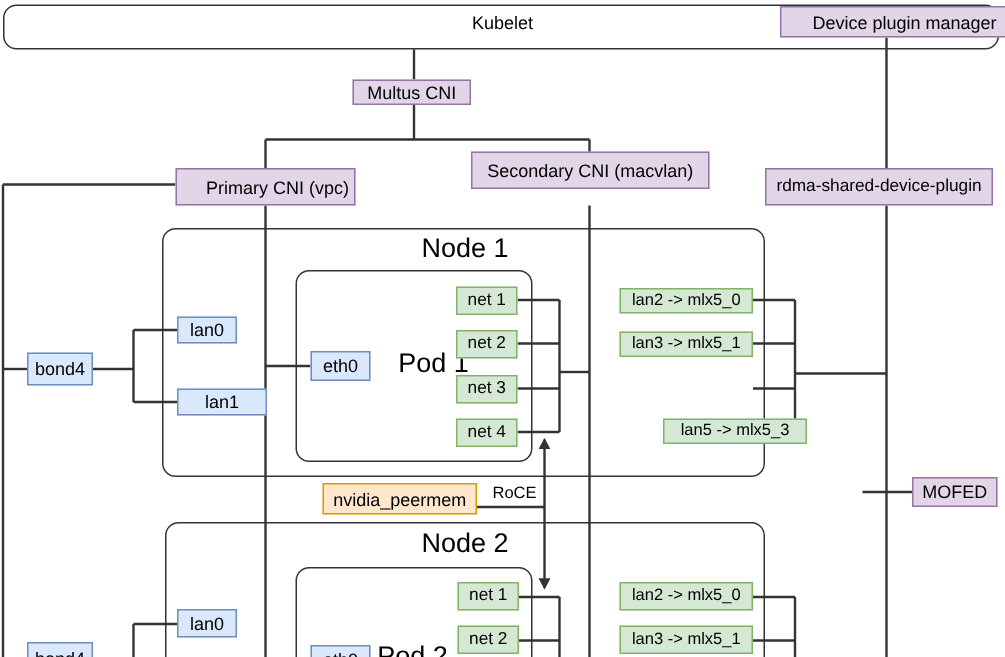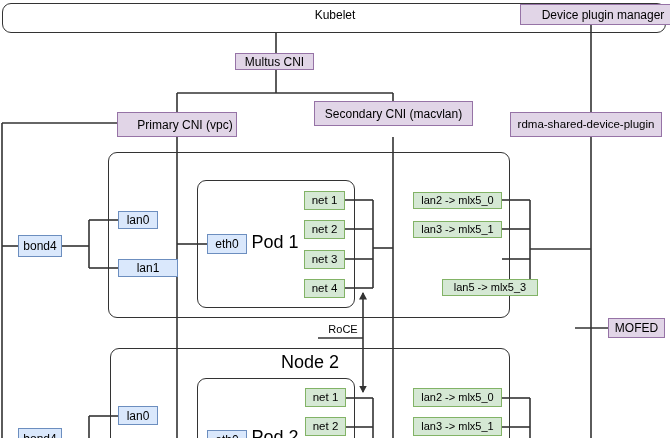--- a/index.html
+++ b/index.html
@@ -113,36 +113,38 @@
 
   <div class="boxlayer">
 
     <div class="toplabel" style="left:0px;top:9px;width:670px;">Kubelet</div>
     <div class="box purple" style="left:520px;top:4px;width:166px;height:21px;">Device plugin manager</div>
     <div class="box purple" style="left:235px;top:53px;width:79px;height:17px;">Multus CNI</div>
     <div class="box purple" style="left:117px;top:112px;width:120px;height:25px;padding-left:16px;">Primary CNI (vpc)</div>
     <div class="box purple" style="left:314px;top:101px;width:159px;height:25px;">Secondary CNI (macvlan)</div>
     <div class="box purple" style="left:510px;top:112px;width:152px;height:25px;font-size:11.5px;">rdma-shared-device-plugin</div>
 
-    <div class="title" style="left:248px;top:233px;width:54px;">Pod 1</div>
+    <div class="title" style="left:250px;top:156px;width:120px;">Node 1</div>
+    <div class="title" style="left:248px;top:233px;width:54px;padding-left:14px;">Pod 1</div>
 
     <div class="box blue" style="left:18px;top:235px;width:44px;height:22px;">bond4</div>
     <div class="box blue" style="left:118px;top:211px;width:40px;height:18px;">lan0</div>
     <div class="box blue" style="left:118px;top:259px;width:60px;height:18px;">lan1</div>
     <div class="box blue" style="left:207px;top:234px;width:40px;height:20px;">eth0</div>
 
     <div class="box green" style="left:304px;top:191px;width:41px;height:19px;">net 1</div>
     <div class="box green" style="left:304px;top:220px;width:41px;height:19px;">net 2</div>
     <div class="box green" style="left:304px;top:250px;width:41px;height:19px;">net 3</div>
     <div class="box green" style="left:304px;top:279px;width:41px;height:19px;">net 4</div>
 
     <div class="box green mlx" style="left:413px;top:192px;width:89px;height:17px;">lan2 -&gt; mlx5_0</div>
     <div class="box green mlx" style="left:413px;top:221px;width:89px;height:17px;">lan3 -&gt; mlx5_1</div>
     <div class="box green mlx" style="left:413px;top:279px;width:96px;height:17px;margin-left:29px;">lan5 -&gt; mlx5_3</div>
 
+    <div class="box orange" style="left:215px;top:322px;width:103px;height:21px;">nvidia_peermem</div>
     <div class="smalllabel" style="left:324px;top:324px;width:38px;">RoCE</div>
     <div class="box purple" style="left:608px;top:318px;width:57px;height:20px;">MOFED</div>
 
     <div class="title" style="left:250px;top:353px;width:120px;">Node 2</div>
     <div class="title" style="left:248px;top:428px;width:54px;">Pod 2</div>
 
     <div class="box blue" style="left:118px;top:406px;width:40px;height:19px;">lan0</div>
     <div class="box blue" style="left:18px;top:428px;width:44px;height:22px;">bond4</div>
     <div class="box blue" style="left:207px;top:430px;width:40px;height:20px;">eth0</div>
 

